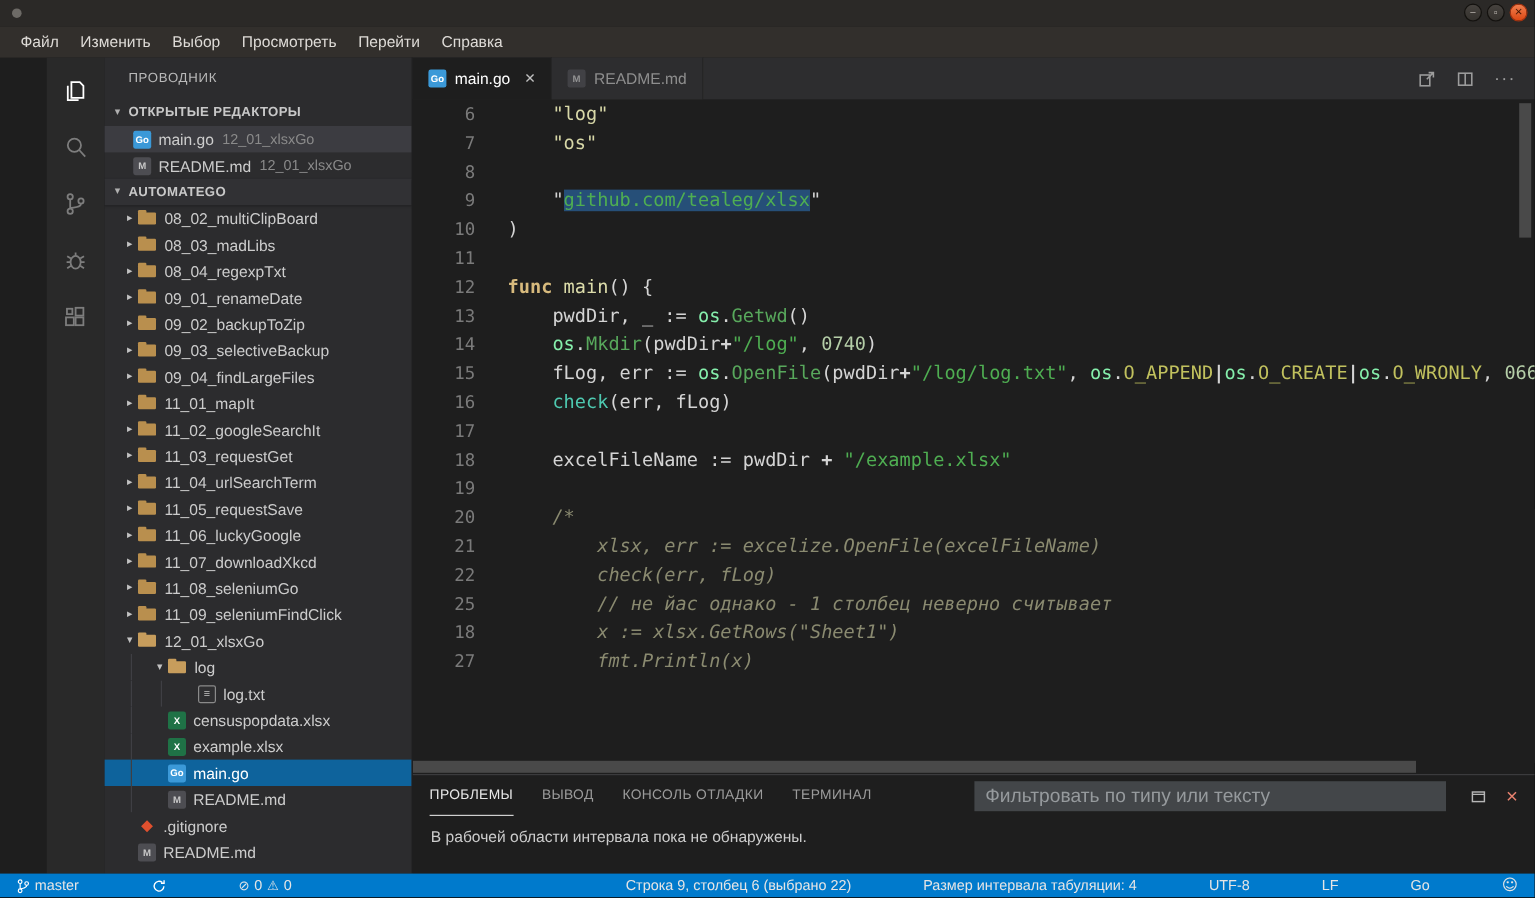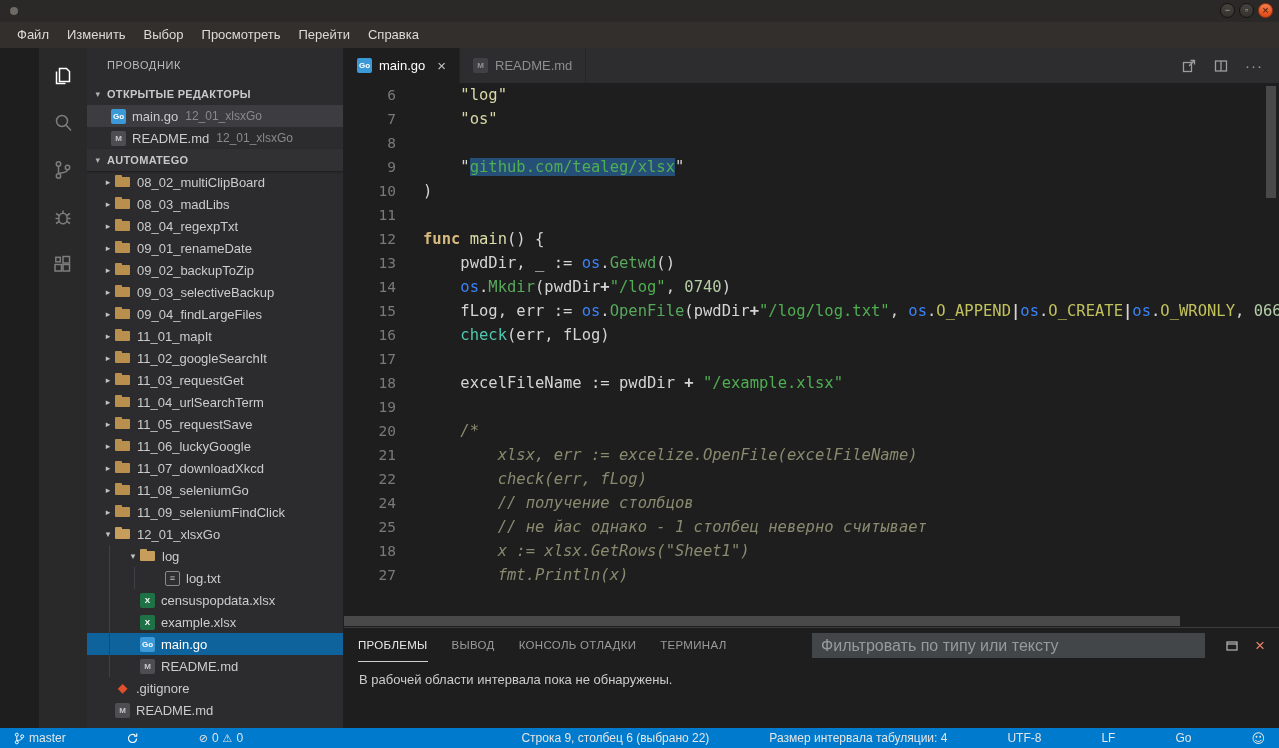--- a/index.html
+++ b/index.html
@@ -68,33 +68,33 @@
   .dots{font-size:15px;letter-spacing:1px;color:#9d9d9d;}
 
   .editor{flex:1;position:relative;background:#1e1e1e;overflow:hidden;min-height:0;}
   .code-line{height:24px;white-space:pre;font-family:"DejaVu Sans Mono","Liberation Mono",monospace;font-size:15.5px;line-height:24px;}
   .ln{display:inline-block;width:52px;text-align:right;padding-right:27px;color:#7a7a7a;font-size:14.5px;}
   .pl{color:#d4d4d4;}
   .str1{color:#d8d8a8;}
   .str{color:#4fae52;}
   .kw{color:#d7ba7d;font-weight:bold;}
   .fnw{color:#dcdcaa;}
-  .pkg{color:#3b82f6;}
+  .pkg{color:#86efac;}
   .fn{color:#58a85c;}
   .chk{color:#4ec9b0;}
   .num{color:#b5cea8;}
   .cst{color:#c1c15e;}
   .cmt{color:#8a8a70;font-style:italic;}
   .op{color:#d4d4d4;font-weight:bold;}
   .sel{background:#264f78;}
   .vscroll{position:absolute;top:3px;right:3px;width:10px;height:112px;background:rgba(145,145,145,.38);}
   .hscroll{position:absolute;bottom:1px;left:0;width:836px;height:10px;background:rgba(145,145,145,.38);}
 
   
-  .panel{height:101px;flex:none;background:#1e1e1e;border-top:1px solid #3b3b3d;display:flex;flex-direction:column;box-sizing:border-box;}
+  .panel{height:83px;flex:none;background:#1e1e1e;border-top:1px solid #3b3b3d;display:flex;flex-direction:column;box-sizing:border-box;}
   .panel-head{height:35px;display:flex;align-items:center;padding:0 14px;flex:none;}
   .ptabs{display:flex;align-items:center;height:35px;}
   .ptab{font-size:11.5px;color:#9b9b9b;margin-right:24px;line-height:32px;height:33px;letter-spacing:.3px;cursor:pointer;box-sizing:border-box;}
   .ptab.active{color:#e7e7e7;border-bottom:1px solid #cfcfcf;}
   .filter{margin-left:auto;width:393px;height:25px;background:#434649;border:none;outline:none;color:#ccc;font-size:16px;padding:0 9px;font-family:inherit;box-sizing:border-box;}
   .filter::placeholder{color:#969a9d;}
   .picon{margin-left:20px;color:#b6b6b6;display:flex;cursor:pointer;}
   .picon svg{stroke:currentColor;fill:none;stroke-width:1.2;}
   .pclose{margin-left:16px;color:#e8826f;font-size:17px;line-height:17px;cursor:pointer;}
   .panel-body{padding:9px 15px;font-size:13px;color:#cccccc;}
@@ -366,21 +366,20 @@
             <div class="code-line"><span class="ln">13</span><span class="ct"><span class="pl">    pwdDir, _ := </span><span class="pkg">os</span><span class="pl">.</span><span class="fn">Getwd</span><span class="pl">()</span></span></div>
             <div class="code-line"><span class="ln">14</span><span class="ct"><span class="pl">    </span><span class="pkg">os</span><span class="pl">.</span><span class="fn">Mkdir</span><span class="pl">(pwdDir</span><span class="op">+</span><span class="str">"/log"</span><span class="pl">, </span><span class="num">0740</span><span class="pl">)</span></span></div>
             <div class="code-line"><span class="ln">15</span><span class="ct"><span class="pl">    fLog, err := </span><span class="pkg">os</span><span class="pl">.</span><span class="fn">OpenFile</span><span class="pl">(pwdDir</span><span class="op">+</span><span class="str">"/log/log.txt"</span><span class="pl">, </span><span class="pkg">os</span><span class="pl">.</span><span class="cst">O_APPEND</span><span class="op">|</span><span class="pkg">os</span><span class="pl">.</span><span class="cst">O_CREATE</span><span class="op">|</span><span class="pkg">os</span><span class="pl">.</span><span class="cst">O_WRONLY</span><span class="pl">, </span><span class="num">0660</span><span class="pl">)</span></span></div>
             <div class="code-line"><span class="ln">16</span><span class="ct"><span class="pl">    </span><span class="chk">check</span><span class="pl">(err, fLog)</span></span></div>
             <div class="code-line"><span class="ln">17</span><span class="ct"></span></div>
             <div class="code-line"><span class="ln">18</span><span class="ct"><span class="pl">    excelFileName := pwdDir </span><span class="op">+</span><span class="pl"> </span><span class="str">"/example.xlsx"</span></span></div>
             <div class="code-line"><span class="ln">19</span><span class="ct"></span></div>
             <div class="code-line"><span class="ln">20</span><span class="ct"><span class="cmt">    /*</span></span></div>
             <div class="code-line"><span class="ln">21</span><span class="ct"><span class="cmt">        xlsx, err := excelize.OpenFile(excelFileName)</span></span></div>
             <div class="code-line"><span class="ln">22</span><span class="ct"><span class="cmt">        check(err, fLog)</span></span></div>
-            <div class="code-line"><span class="ln">24</span><span class="ct"><span class="cmt">        // получение столбцов</span></span></div>
             <div class="code-line"><span class="ln">25</span><span class="ct"><span class="cmt">        // не йас однако - 1 столбец неверно считывает</span></span></div>
             <div class="code-line"><span class="ln">18</span><span class="ct"><span class="cmt">        x := xlsx.GetRows("Sheet1")</span></span></div>
             <div class="code-line"><span class="ln">27</span><span class="ct"><span class="cmt">        fmt.Println(x)</span></span></div>
           </div>
         <div class="vscroll"></div>
         <div class="hscroll"></div>
       </div>
 
       <div class="panel">
         <div class="panel-head">

